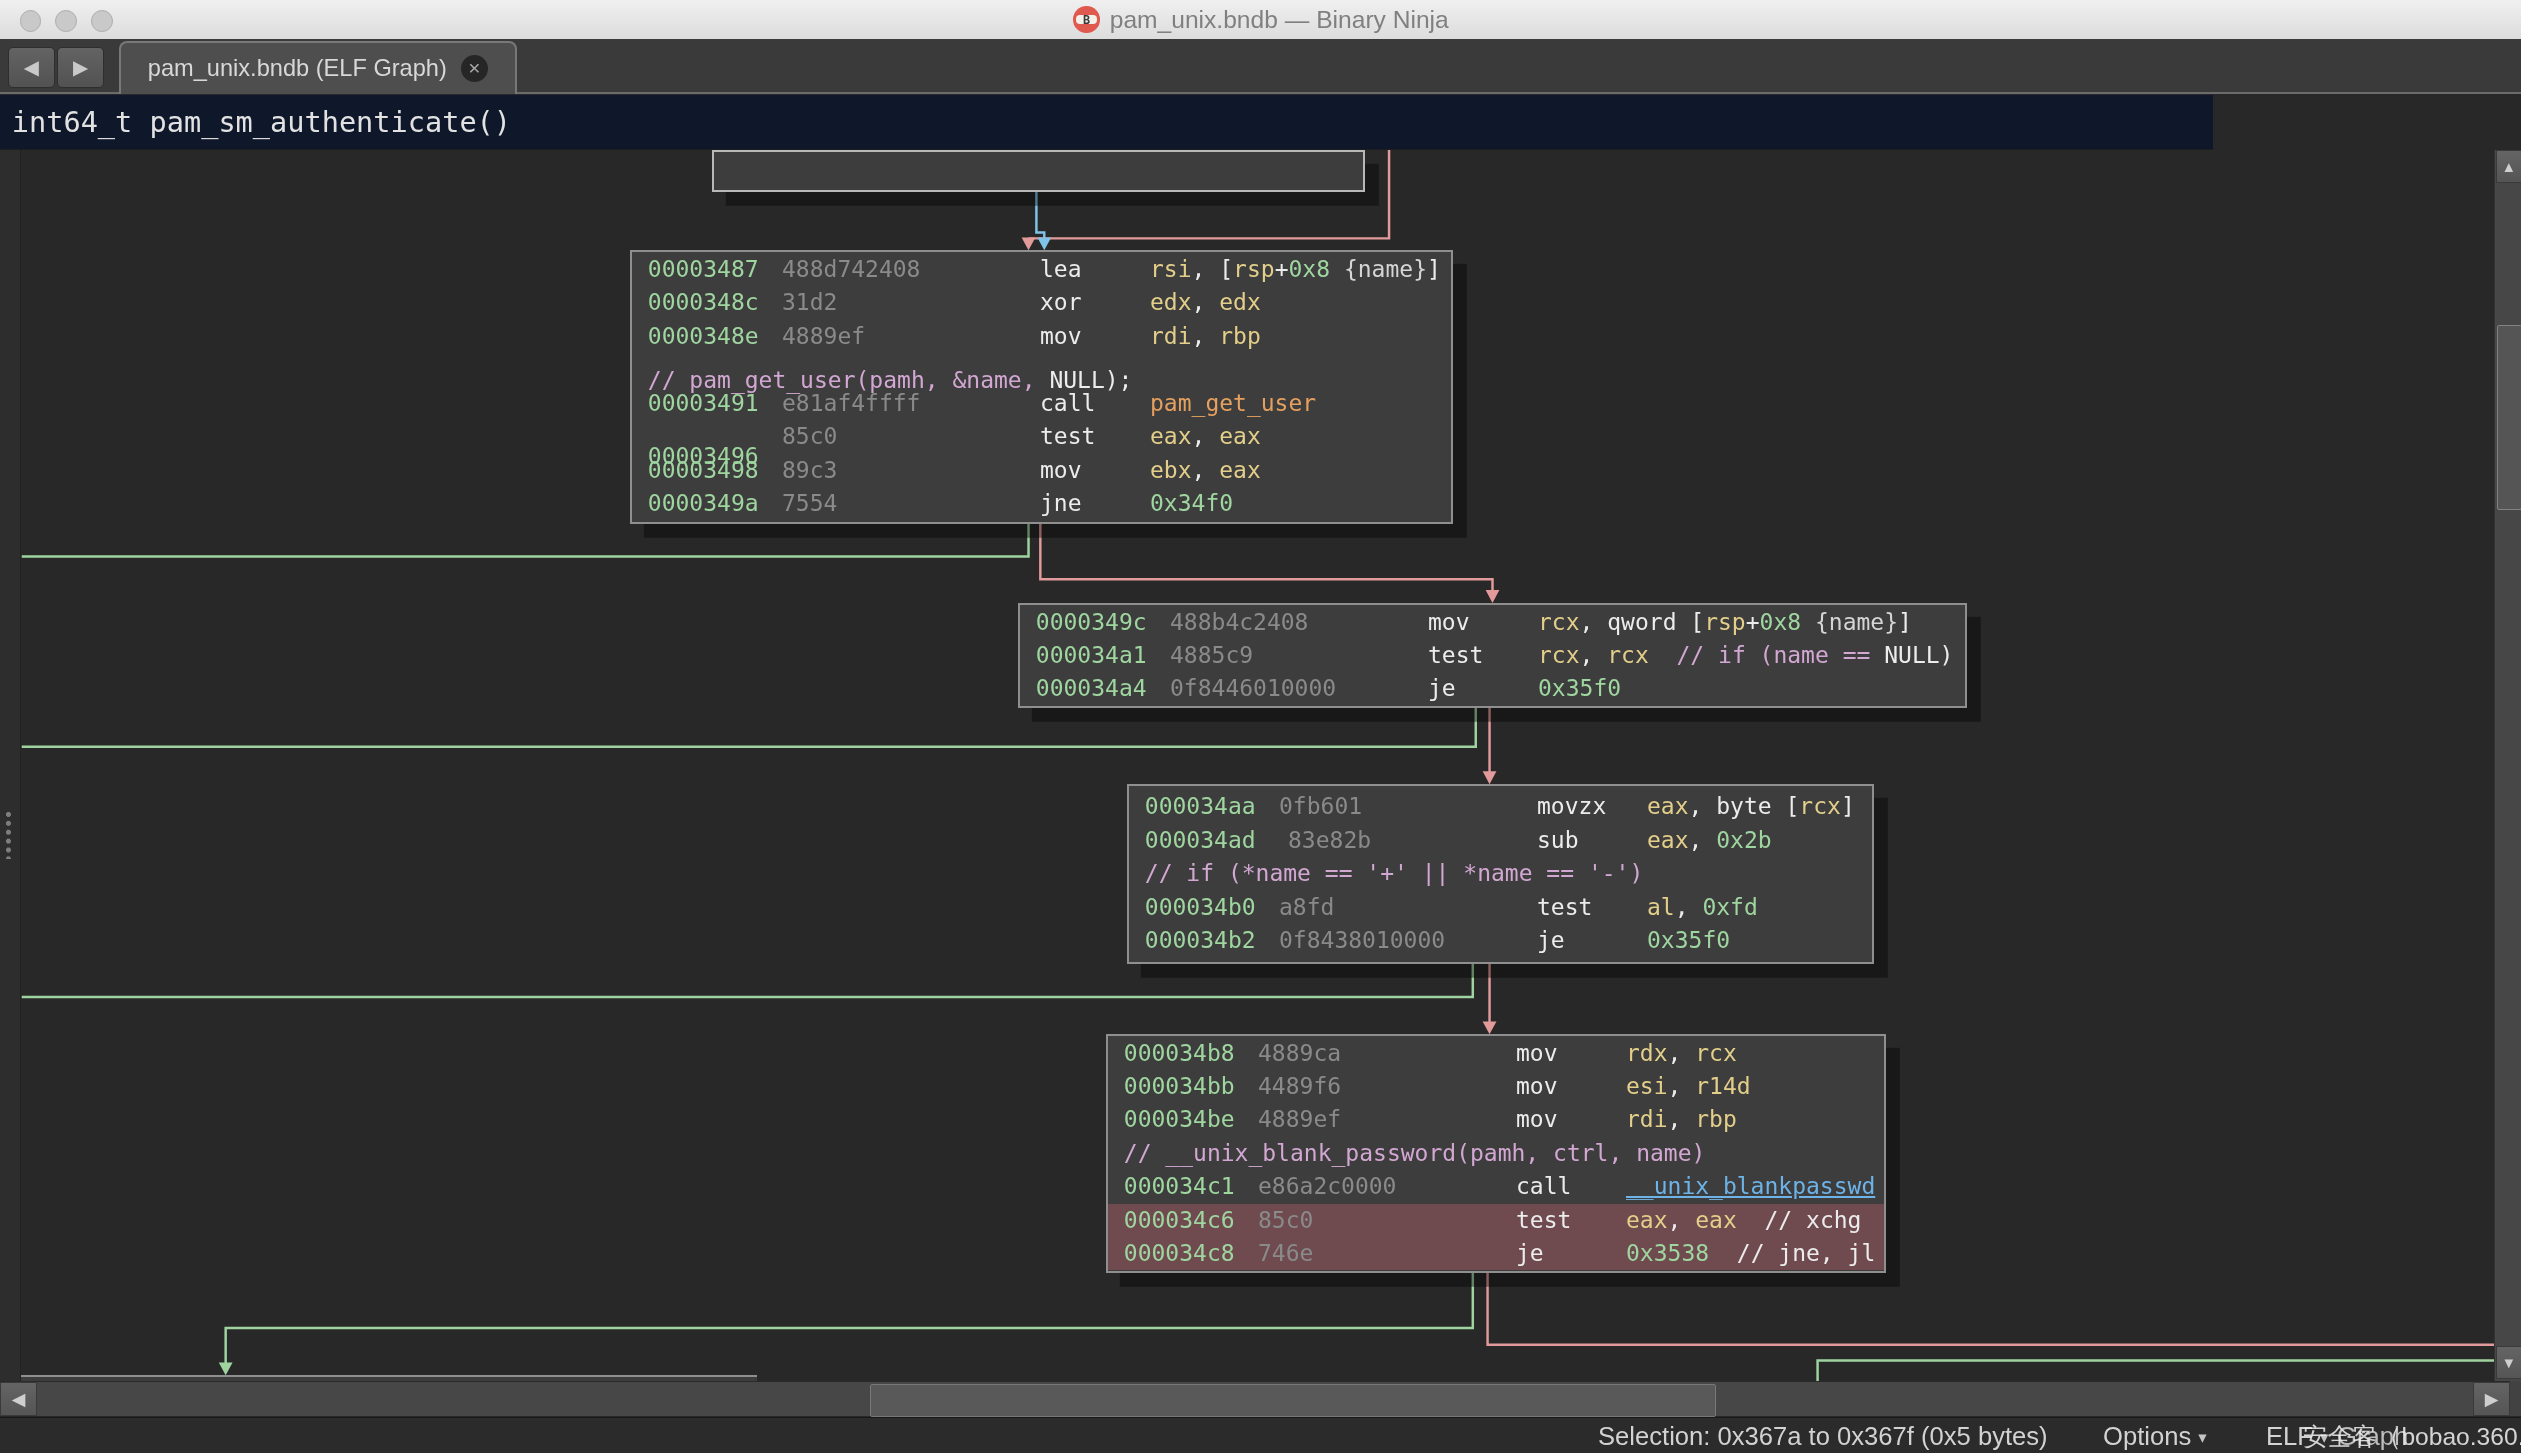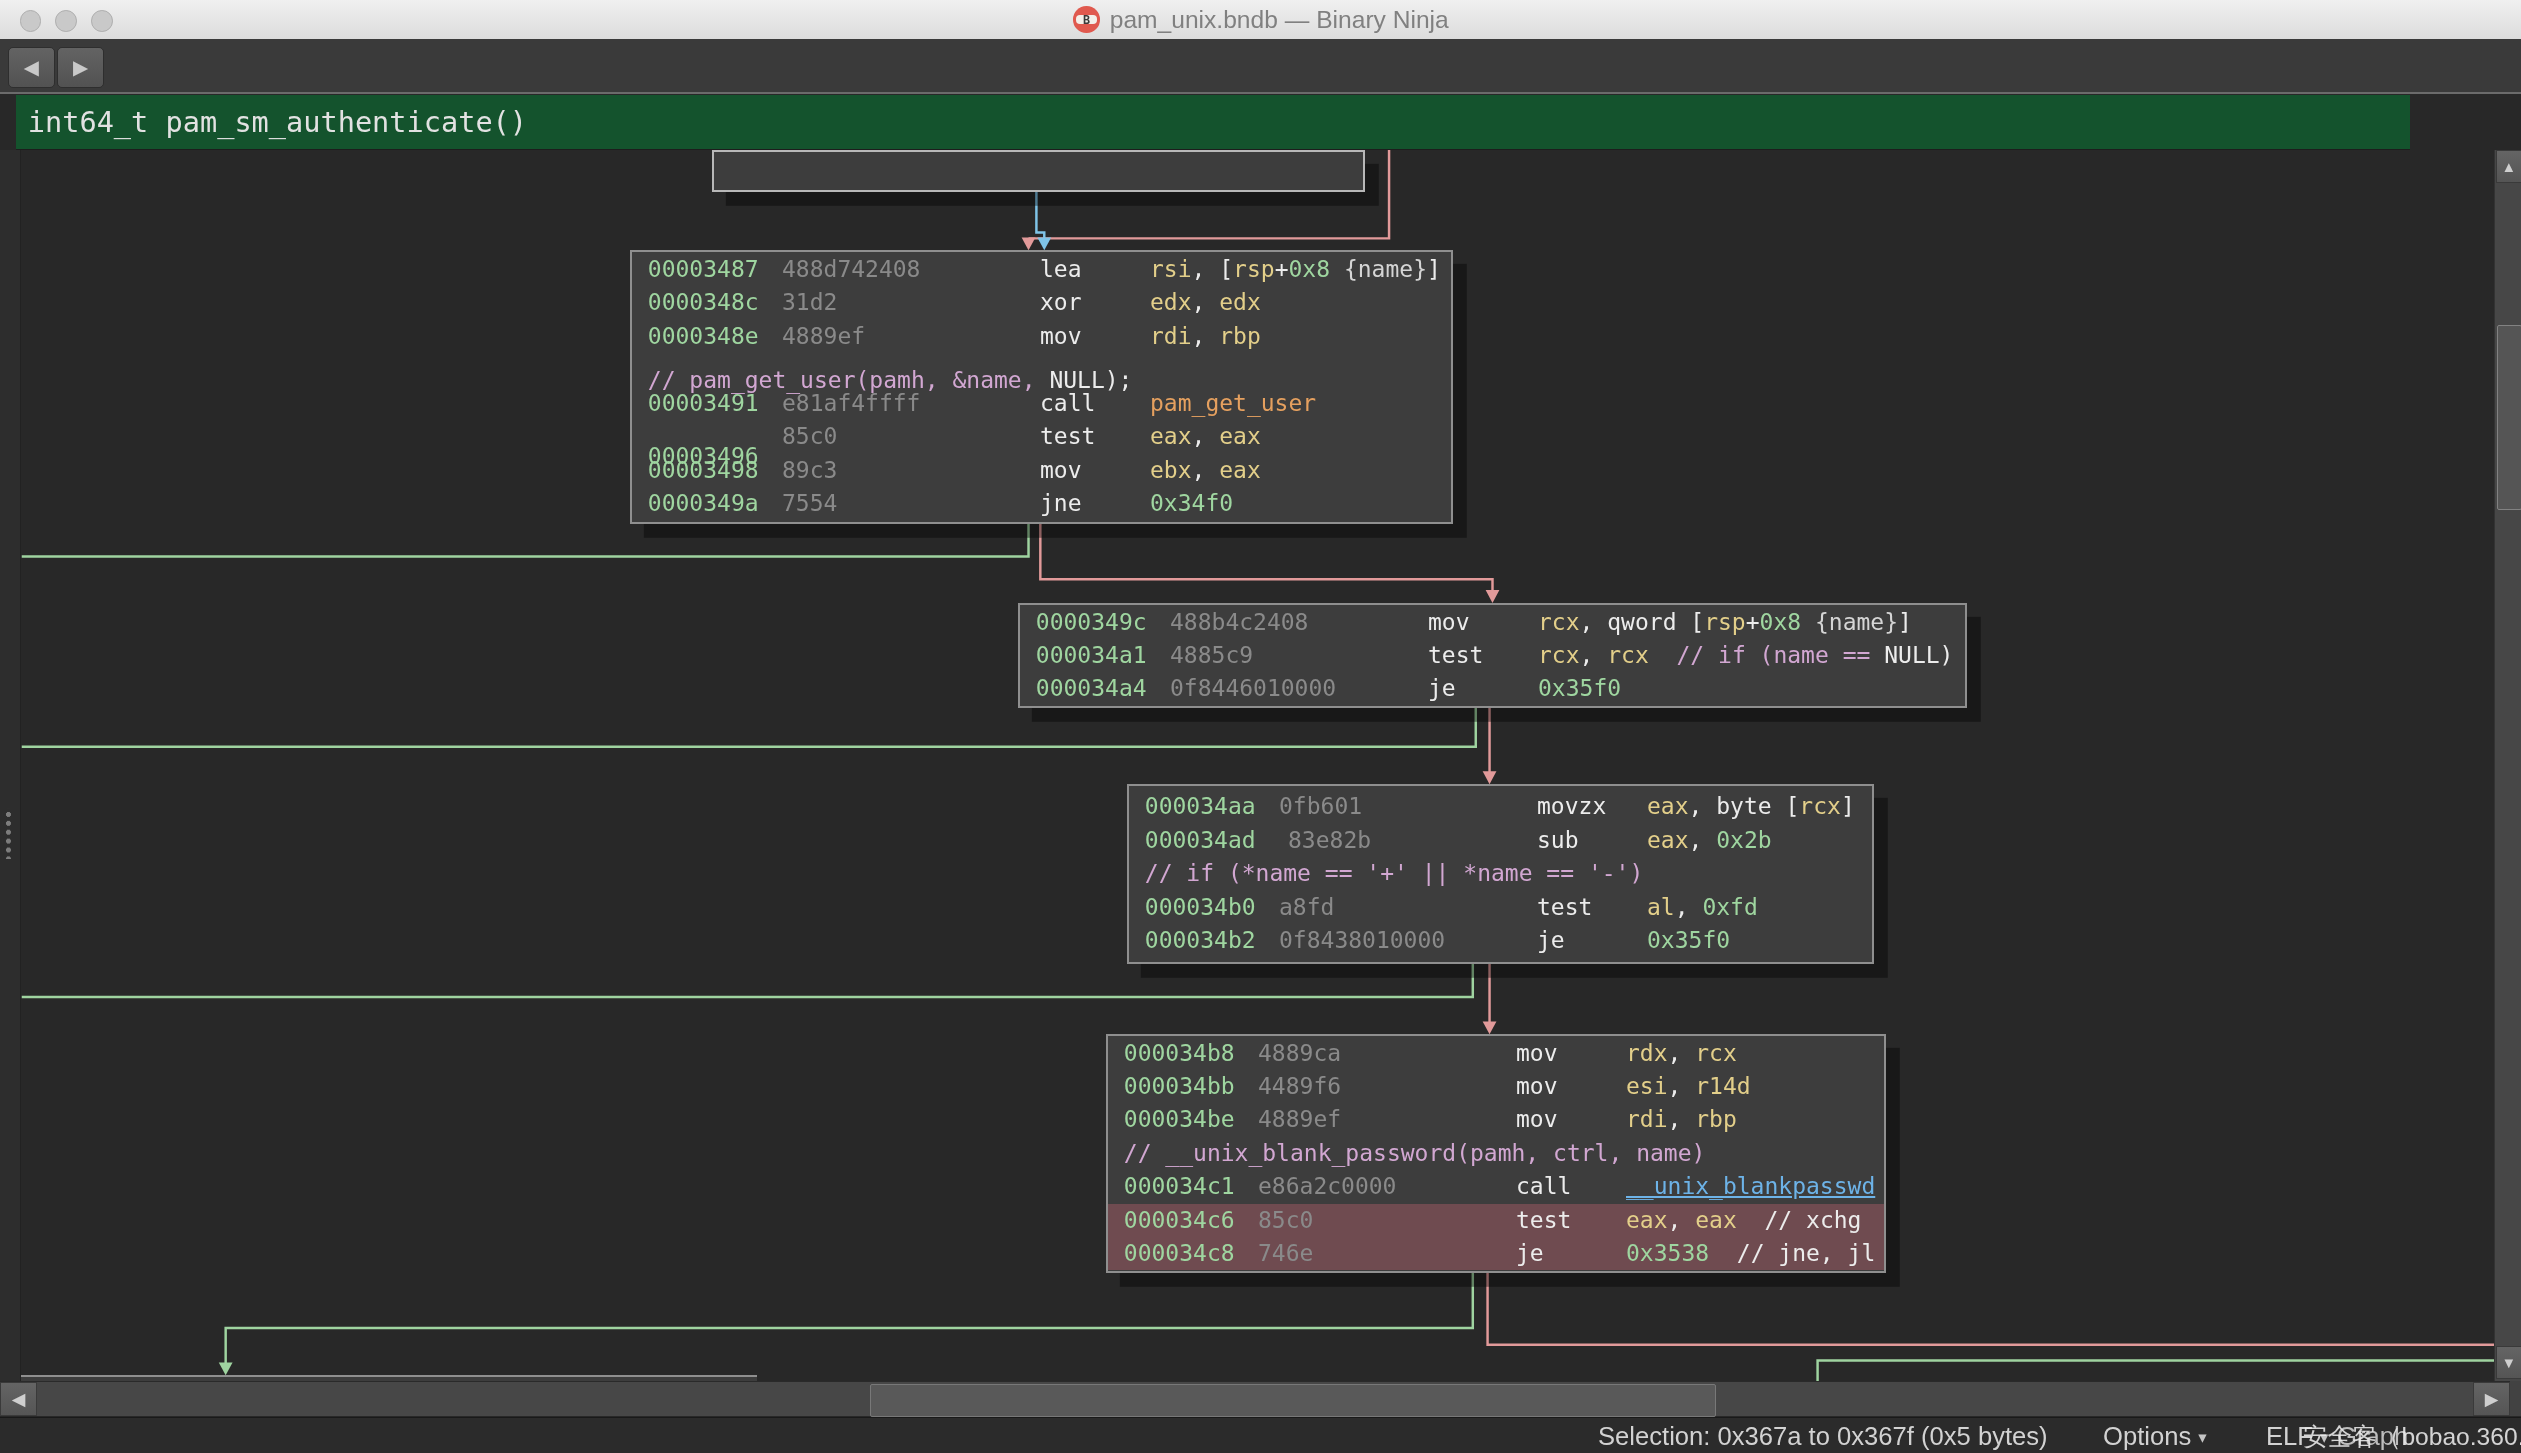--- a/index.html
+++ b/index.html
@@ -27,21 +27,21 @@
     border:1px solid #2e2e2e;border-radius:4.9px;color:#c9c9c9;font-size:19.7px;
     display:flex;align-items:center;justify-content:center;}
   .nav-back{left:7.9px}.nav-fwd{left:57px}
   .tab{left:119px;top:2px;width:394px;height:51px;background:#4e4e4e;
     border:2px solid #787878;border-bottom:none;border-radius:7.9px 7.9px 0 0;
     display:flex;align-items:center;justify-content:center;gap:13.8px;}
   .tab-label{color:#d8d8d8;font-size:23.6px;}
   .tab-close{width:27.6px;height:27.6px;border-radius:50%;background:#262626;color:#a8a8a8;
     font-size:15.8px;display:flex;align-items:center;justify-content:center;}
 
-  .funcheader{left:16px;top:95px;width:2394px;height:55px;z-index:20;background:#14532d;
+  .funcheader{left:0;top:95px;width:2213px;height:55px;z-index:20;background:#0f172a;
     border-bottom:1px solid #1d1d1d;box-sizing:border-box;display:flex;align-items:center;}
   .func-sig{margin-left:11.8px;font-family:"DejaVu Sans Mono",monospace;font-size:28.6px;color:#e2e2e2;}
 
   
   #edges{left:0;top:0;z-index:3;pointer-events:none;}
   .block{position:absolute;background:#3d3d3d;border:2px solid #8f8f8f;box-sizing:border-box;
     z-index:5;box-shadow:13.8px 13.8px 0 rgba(0,0,0,0.38);
     font-family:"DejaVu Sans Mono",monospace;font-size:23px;}
   .row{position:absolute;left:0;width:100%;height:33px;line-height:33px;white-space:pre;}
   .row.hl{background:#6f4b50;text-align:center;}
@@ -101,20 +101,24 @@
     <span class="win-title">pam_unix.bndb — Binary Ninja</span>
   </div>
 </div>
 
 <div class="abs tabbar">
   <div class="abs navbtn nav-back">
     <span>◀</span>
   </div>
   <div class="abs navbtn nav-fwd">
     <span>▶</span>
+  </div>
+  <div class="abs tab">
+    <span class="tab-label">pam_unix.bndb (ELF Graph)</span>
+    <span class="tab-close">✕</span>
   </div>
 </div>
 
 <div class="abs funcheader">
   <span class="func-sig">int64_t pam_sm_authenticate()</span>
 </div>
 
 <svg id="edges" class="abs" width="2522" height="1454" viewBox="0 0 2560 1476">
     <polyline points="1410,152 1410,242 1044,242 1044,242" fill="none" stroke="#e29a9a" stroke-width="2.5"></polyline>
     <polygon points="1037,241 1051,241 1044,254" fill="#e29a9a"></polygon>

